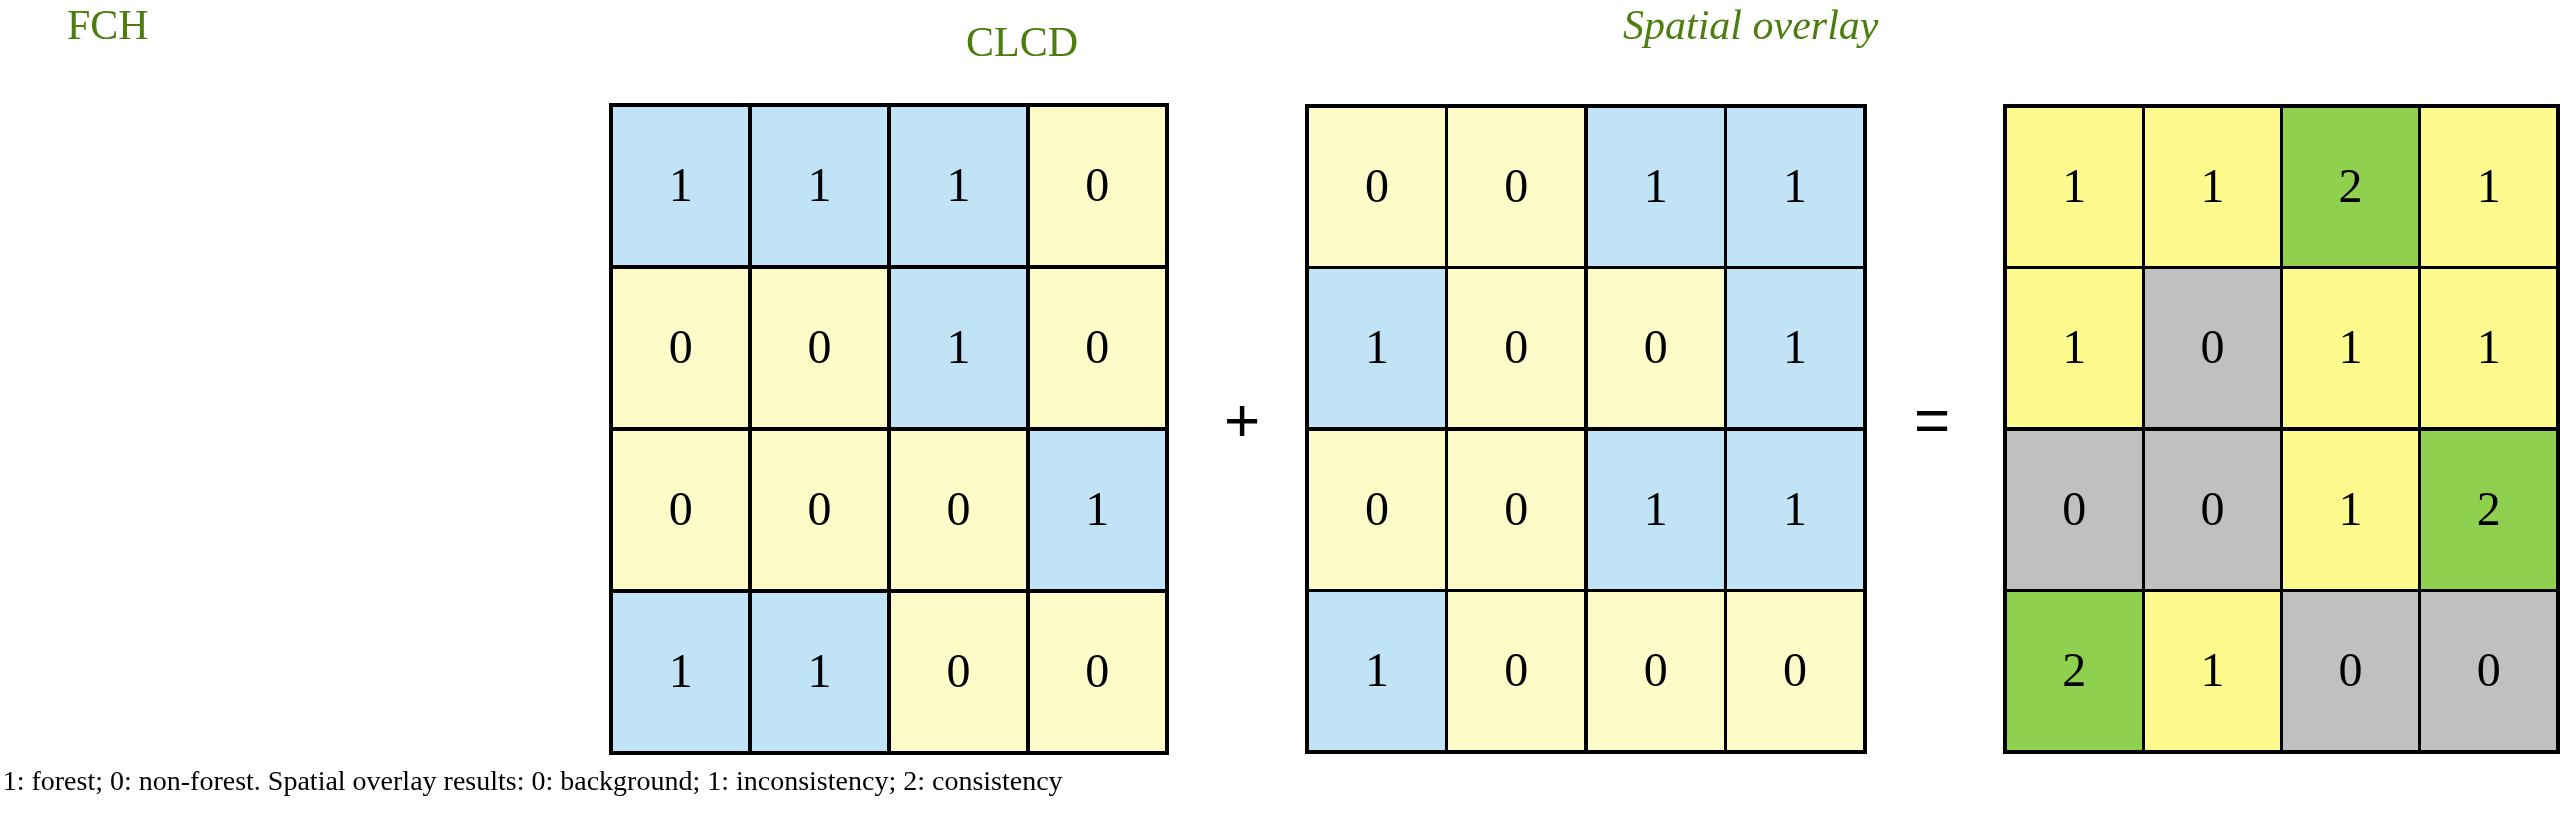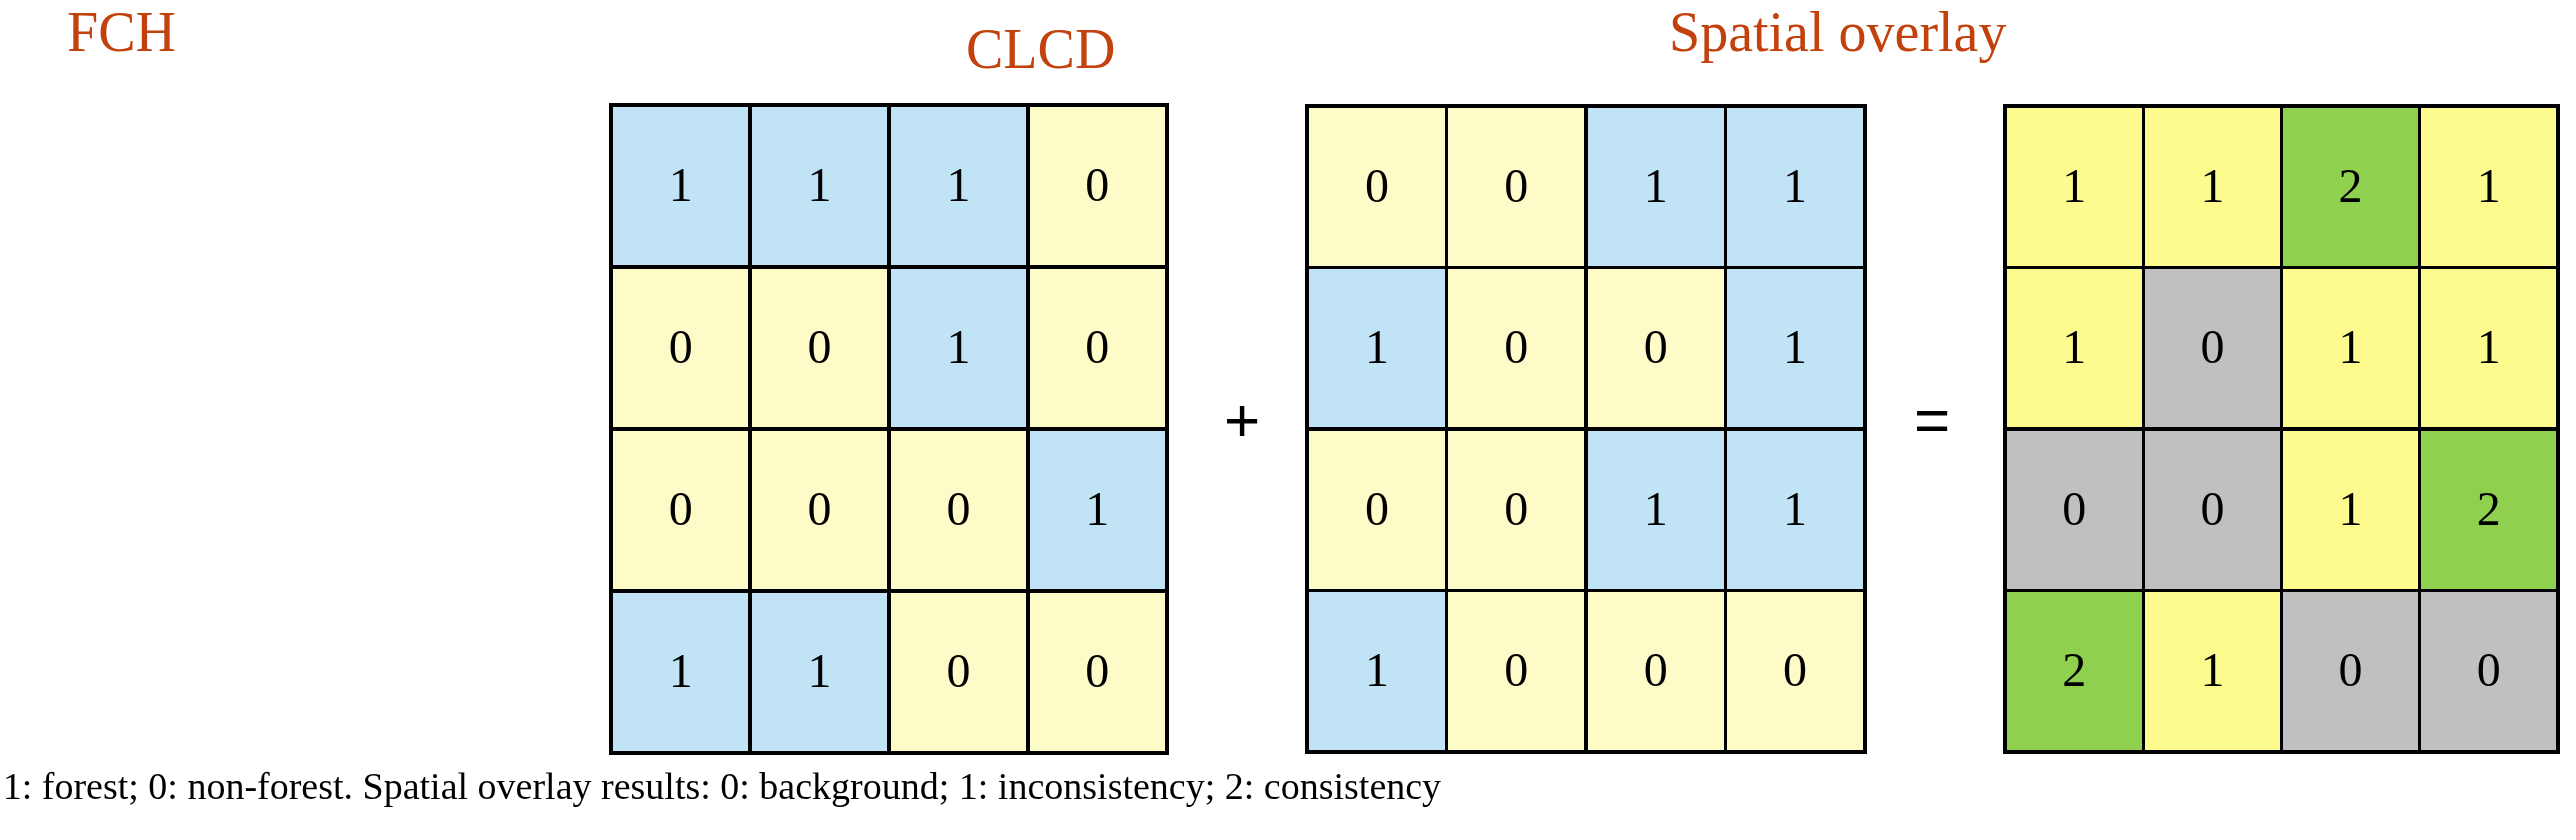--- a/index.html
+++ b/index.html
@@ -12,28 +12,28 @@
     height: 840px;
     position: relative;
     font-family: "Liberation Serif", "DejaVu Serif", serif;
     color: #000000;
     overflow: hidden;
   }
 
   
   .title {
     position: absolute;
-    font-size: 56px;
+    font-size: 42px;
     line-height: 1;
     white-space: nowrap;
-    color: #c2410c;
+    color: #4d7c0f;
   }
   #title-fch      { left: 67px;  top: 4px; }
   #title-clcd     { left: 966px; top: 21px; }
-  #title-overlay  { left: 1669px; top: 4px; }
+  #title-overlay  { left: 1623px; top: 4px; font-style: italic; }
 
   
   .grid {
     position: absolute;
     display: grid;
     grid-template-columns: repeat(4, 1fr);
     grid-template-rows: repeat(4, 1fr);
     background: #000000;
     border: 4px solid #000000;
     box-sizing: border-box;
@@ -71,21 +71,21 @@
     white-space: nowrap;
   }
   #op-plus   { left: 1224px; top: 389px; }
   #op-equals { left: 1914px; top: 389px; }
 
   
   #caption {
     position: absolute;
     left: 2.7px;
     top: 766px;
-    font-size: 38px;
+    font-size: 28px;
     line-height: 1.1;
     white-space: nowrap;
     color: #000;
   }
 </style>
 </head>
 <body>
 
 <div class="title" id="title-fch">FCH</div>
 

